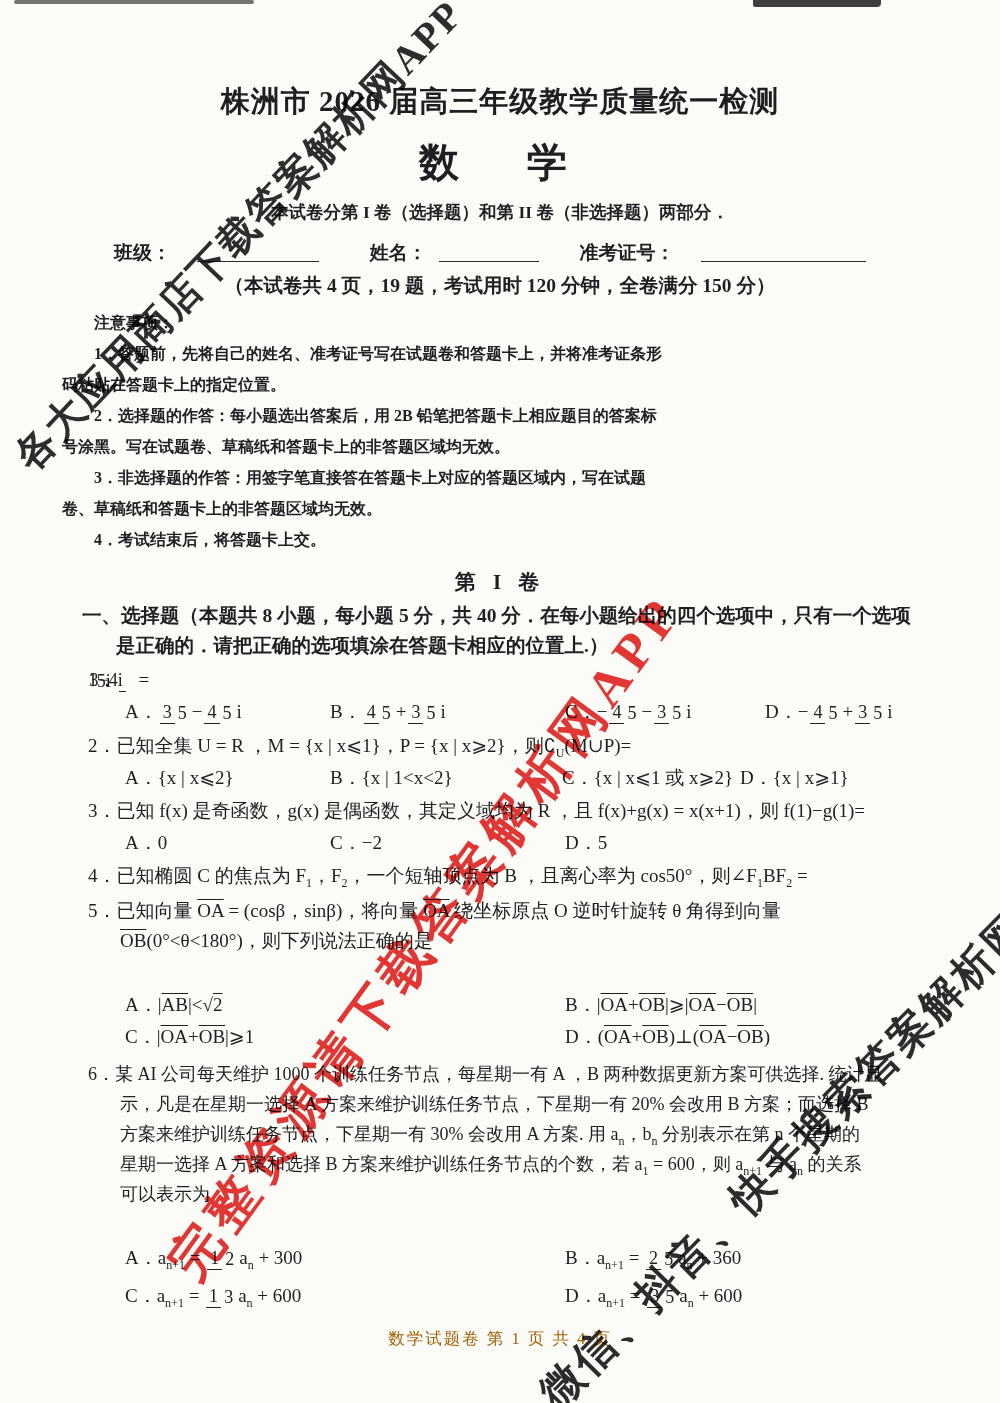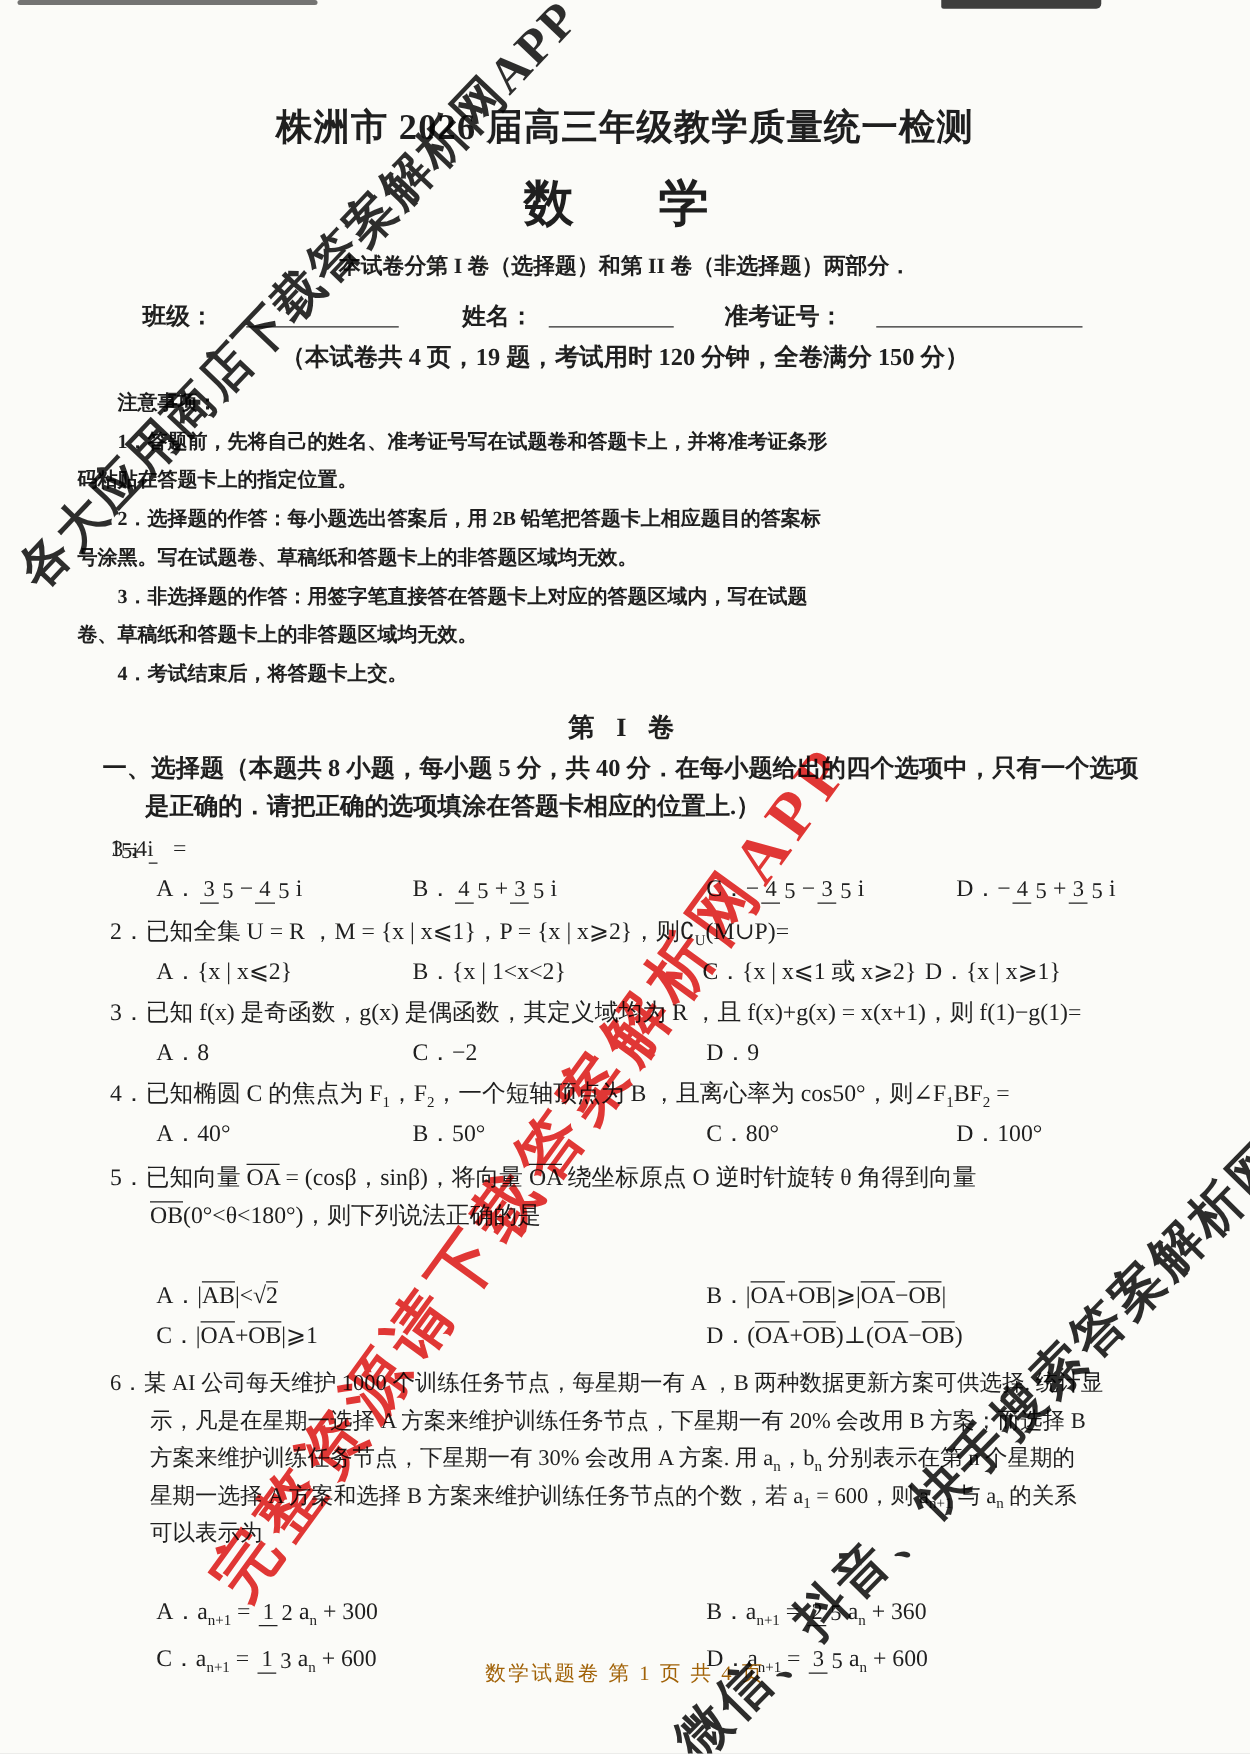--- a/index.html
+++ b/index.html
@@ -142,34 +142,28 @@
         <span>A．{x | x⩽2}</span>
         <span>B．{x | 1&lt;x&lt;2}</span>
         <span>C．{x | x⩽1 或 x⩾2}</span>
         <span>D．{x | x⩾1}</span>
       </div>
     </div>
 
     <div class="q q3">
       <p class="stem">3．已知 f(x) 是奇函数，g(x) 是偶函数，其定义域均为 R ，且 f(x)+g(x) = x(x+1)，则 f(1)−g(1)=</p>
       <div class="opts cols4">
-        <span>A．8</span>
+        <span>A．0</span>
         <span>C．−2</span>
-        <span>D．9</span>
+        <span>D．5</span>
       </div>
     </div>
 
     <div class="q q4">
       <p class="stem">4．已知椭圆 C 的焦点为 F<sub>1</sub>，F<sub>2</sub>，一个短轴顶点为 B ，且离心率为 cos50°，则∠F<sub>1</sub>BF<sub>2</sub> =</p>
-      <div class="opts cols4">
-        <span>A．40°</span>
-        <span>B．50°</span>
-        <span>C．80°</span>
-        <span>D．100°</span>
-      </div>
     </div>
 
     <div class="q q5">
       <p class="stem">5．已知向量 <span class="ov">OA</span> = (cosβ，sinβ)，将向量 <span class="ov">OA</span> 绕坐标原点 O 逆时针旋转 θ 角得到向量<br><span class="ov">OB</span>(0°&lt;θ&lt;180°)，则下列说法正确的是</p>
       <div class="opts cols2">
         <span>A．|<span class="ov">AB</span>|&lt;√<span class="ov">2</span></span>
         <span>B．|<span class="ov">OA</span>+<span class="ov">OB</span>|⩾|<span class="ov">OA</span>−<span class="ov">OB</span>|</span>
         <span>C．|<span class="ov">OA</span>+<span class="ov">OB</span>|⩾1</span>
         <span>D．(<span class="ov">OA</span>+<span class="ov">OB</span>)⊥(<span class="ov">OA</span>−<span class="ov">OB</span>)</span>
       </div>

